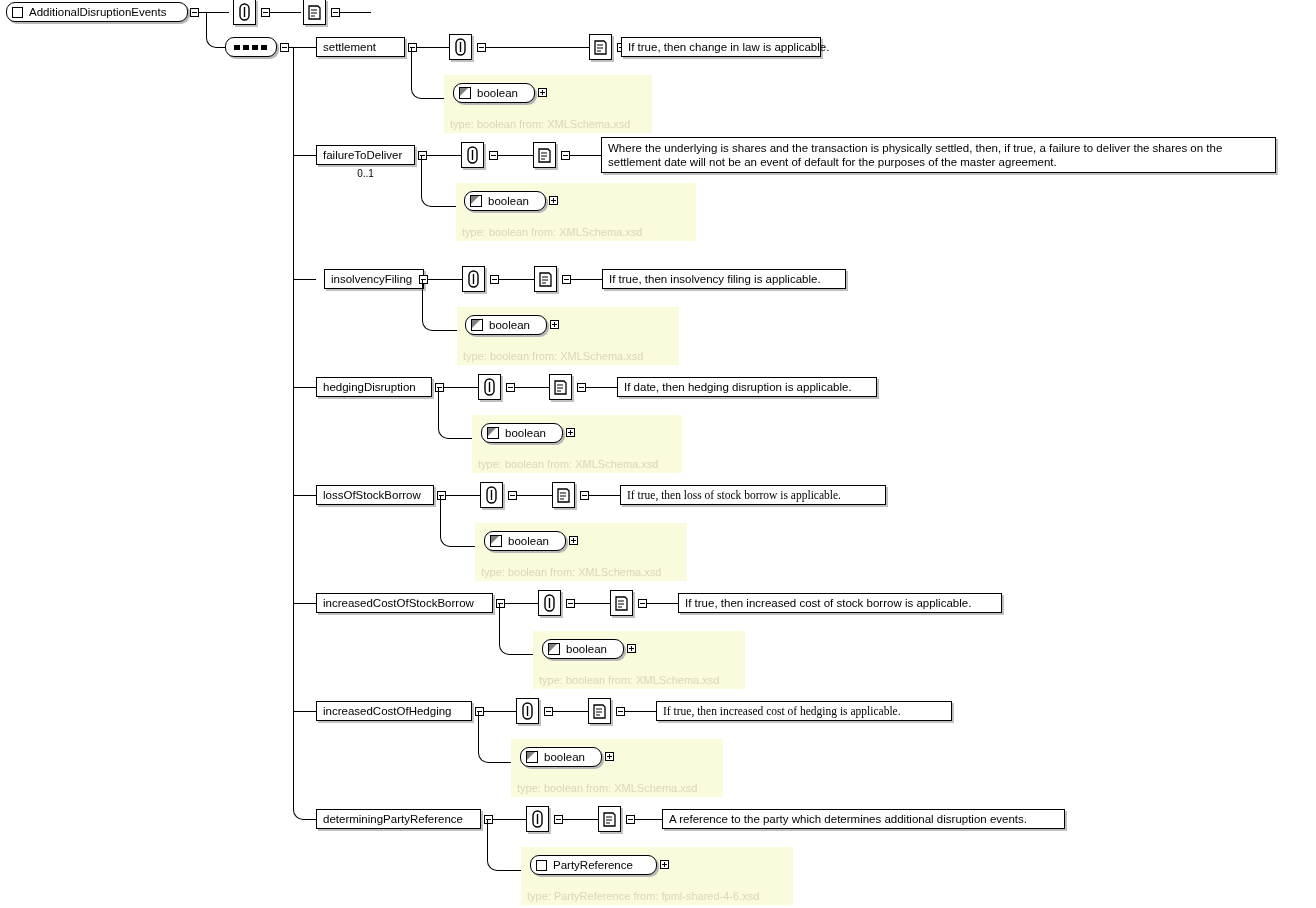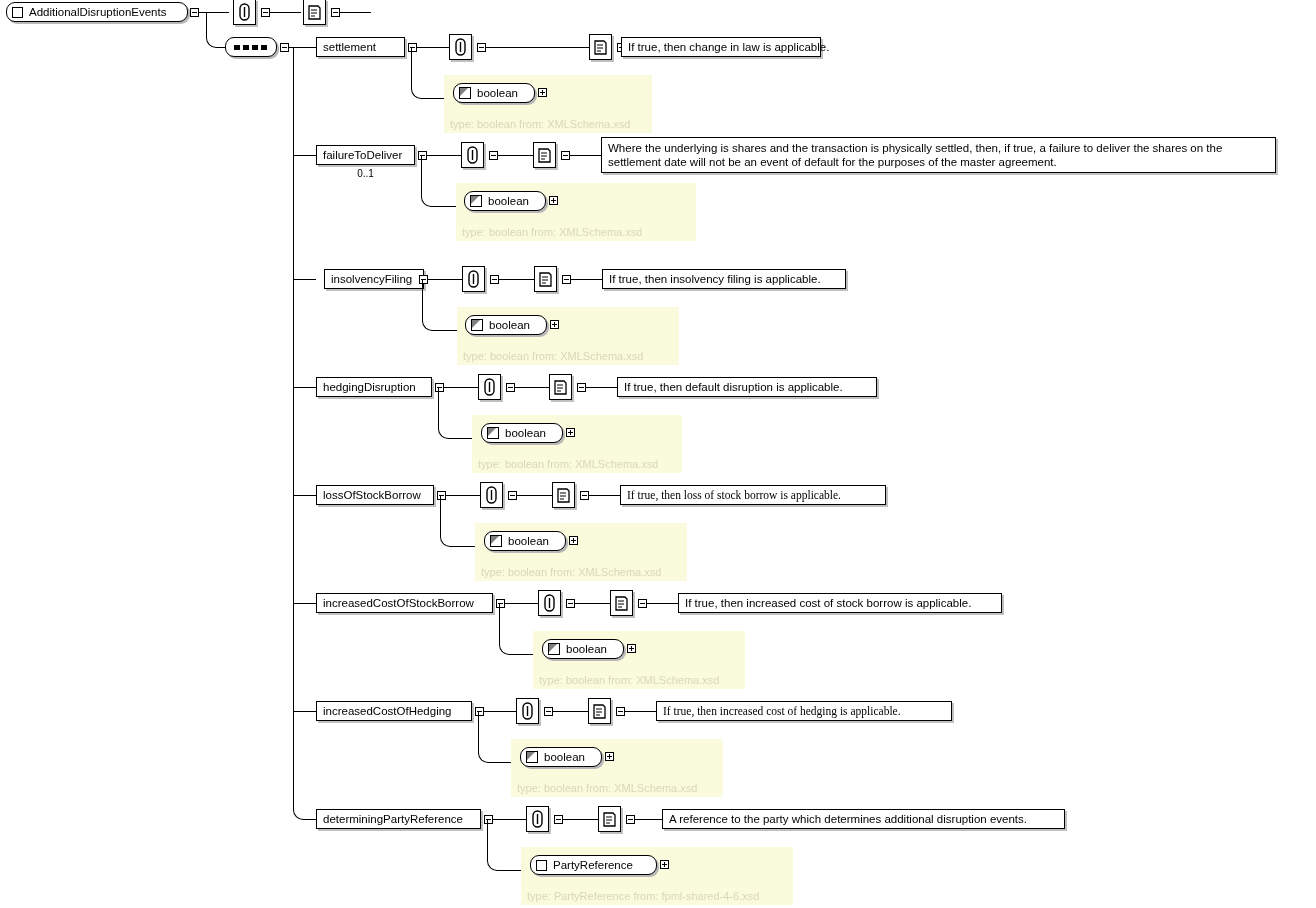--- a/index.html
+++ b/index.html
@@ -351,21 +351,21 @@
         <svg width="15" height="17" viewBox="0 0 15 17">
           <path d="M2 2 H11 L13 4 V15 H2 Z" fill="#fff" stroke="#000" stroke-width="1.3"></path>
           <line x1="4" y1="6" x2="10" y2="6" stroke="#000" stroke-width="1"></line>
           <line x1="4" y1="9" x2="10" y2="9" stroke="#000" stroke-width="1"></line>
           <line x1="4" y1="12" x2="8" y2="12" stroke="#000" stroke-width="1"></line>
         </svg>
       </div>
       <div class="tbox" style="left:577px; top:383px;"></div>
       <div class="hline" style="left:586px; top:387px; width:31px;"></div>
       <div class="rect" style="left:617px; top:377px; width:260px; height:20px;">
-        <span>If true, then default disruption is applicable.</span>
+        <span>If date, then hedging disruption is applicable.</span>
       </div>
       <div class="curve" style="left:438px; top:388px; width:43px; height:50px;"></div>
       <div class="panel" style="left:472px; top:415px; width:210px; height:58px;"></div>
       <div class="panel-caption" style="left:478px; top:458px;">type: boolean from: XMLSchema.xsd</div>
       <div class="oct" style="left:481px; top:423px; width:82px; height:20px;">
         <span class="tri-ico"></span>
         <span>boolean</span>
       </div>
       <div class="tbox plus" style="left:566px; top:428px;"></div>
       <div class="hline" style="left:293px; top:495px; width:23px;"></div>

